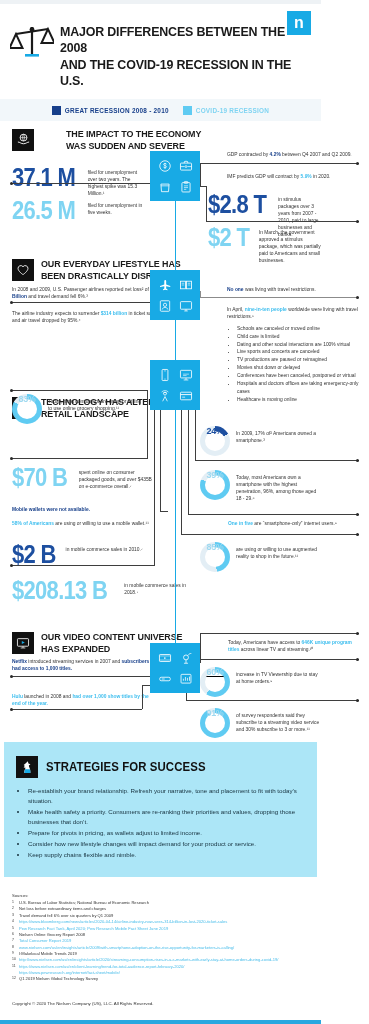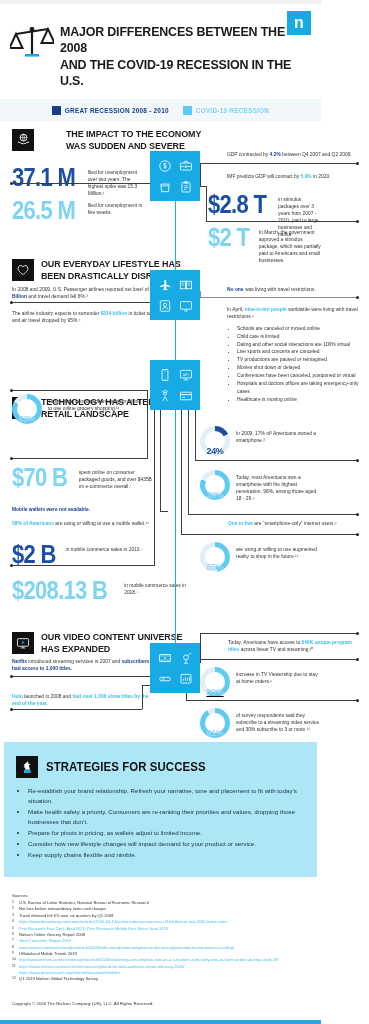--- a/index.html
+++ b/index.html
@@ -156,21 +156,21 @@
   .hline { position: absolute; height: 1.1px; background: #3e3e3e; }
   .vline { position: absolute; width: 1.1px; background: #3e3e3e; }
   .dot { position: absolute; width: 3.2px; height: 3.2px; border-radius: 50%; background: #2a2a2a; }
   .hline.grey, .vline.grey { background: #8b8b8b; }
 
   
   .donut {
     width: 30px; height: 30px;
     border-radius: 50%;
     flex: 0 0 30px;
-    display: flex; align-items: flex-end; justify-content: center;
+    display: flex; align-items: flex-start; justify-content: center;
     position: relative;
   }
   .donut::after {
     content: "";
     position: absolute;
     inset: 5px;
     background: #fff;
     border-radius: 50%;
   }
   .donut span {

